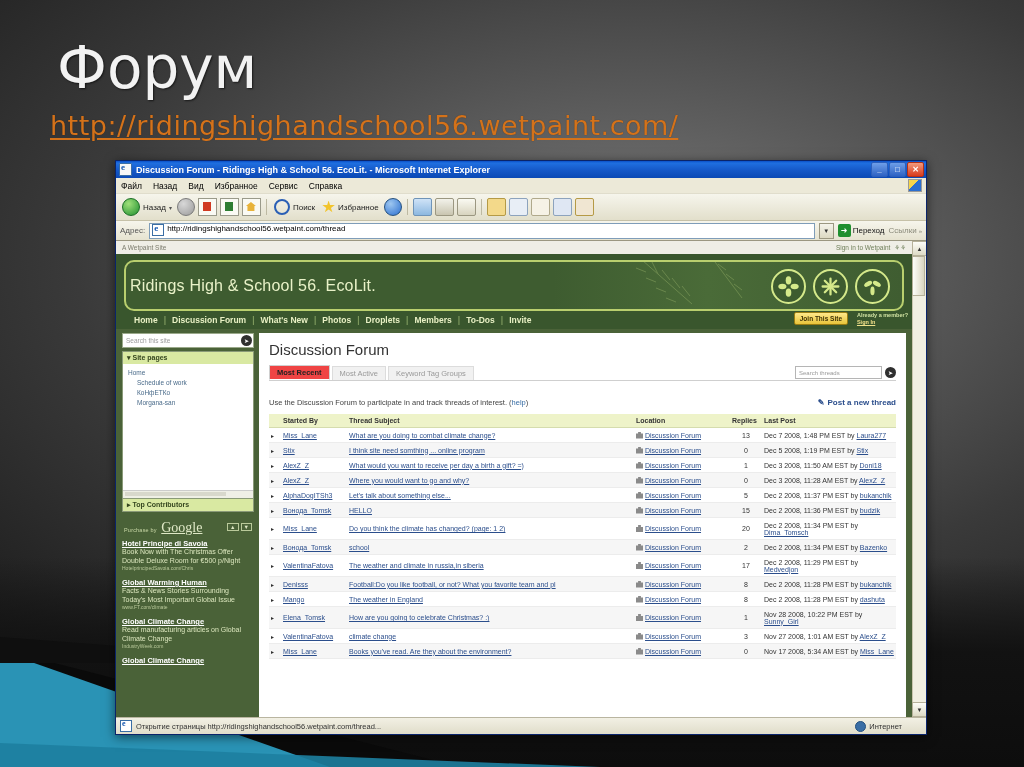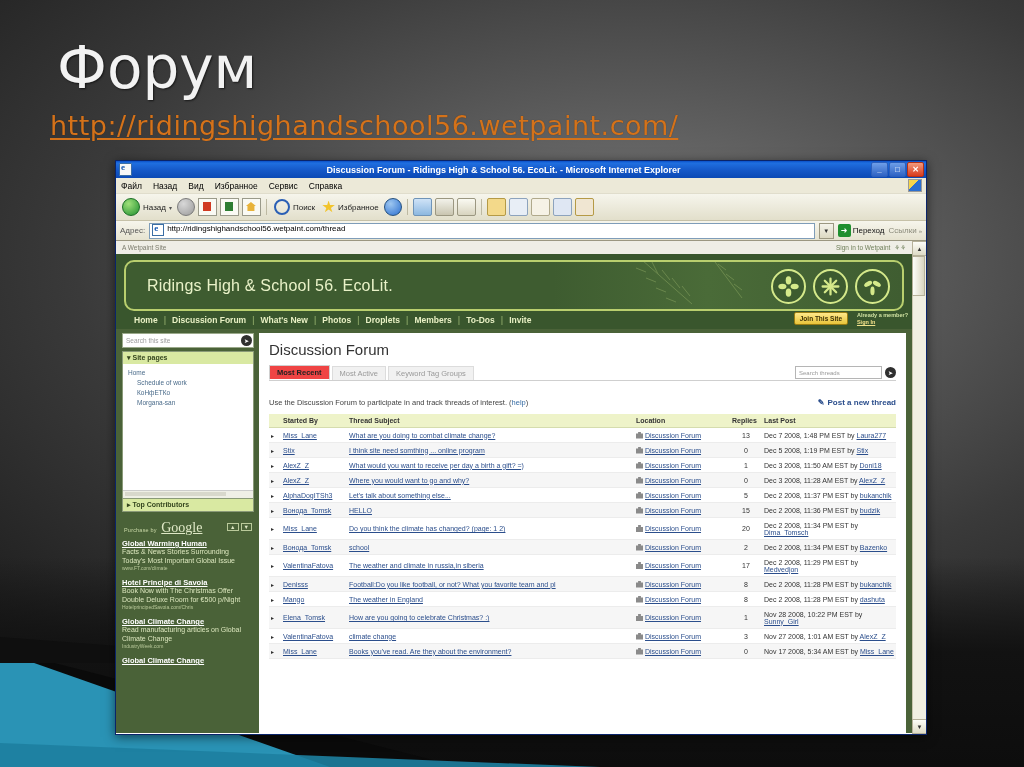--- a/index.html
+++ b/index.html
@@ -36,21 +36,21 @@
     font-size:27px;color:#d4721a;letter-spacing:.5px;
     text-decoration:underline;text-underline-offset:3px;
     font-family:"DejaVu Sans",sans-serif;
     text-shadow:0 0 1px rgba(0,0,0,.4);}
 
   
   .ie-window{position:absolute;left:115px;top:160px;width:810px;height:573px;
     background:#ece9d8;border:1px solid #0a246a;box-shadow:0 2px 10px rgba(0,0,0,.55);
     display:flex;flex-direction:column;overflow:hidden;}
   .ie-titlebar{height:17px;background:linear-gradient(180deg,#0a50c8 0%,#1f6fe0 12%,#1558c8 55%,#0b49b5 100%);
-    display:flex;align-items:center;padding:0 2px 0 3px;color:#fff;font-size:9px;font-weight:bold;text-align:center;}
+    display:flex;align-items:center;padding:0 2px 0 3px;color:#fff;font-size:9px;font-weight:bold;}
   .ie-titlebar .ico{width:11px;height:11px;background:#f7f7f7;border:1px solid #3a6ea5;
     margin-right:4px;border-radius:1px;position:relative;flex:none;}
   .ie-titlebar .ico:after{content:"e";position:absolute;left:1px;top:-2px;color:#1356b0;
     font-size:9px;font-weight:bold;font-family:"Liberation Serif",serif;}
   .ie-title-text{flex:1;white-space:nowrap;overflow:hidden;text-overflow:clip;}
   .winbtns{display:flex;gap:1px;}
   .winbtn{width:15px;height:13px;border:1px solid #2c5fbc;border-radius:2px;
     background:linear-gradient(180deg,#6e9ee8,#2e63c4);color:#fff;font-size:8px;
     display:flex;align-items:center;justify-content:center;font-weight:bold;}
   .winbtn.close{background:linear-gradient(180deg,#f09a7e,#d83a1c);border-color:#b23018;}
@@ -102,21 +102,21 @@
   .vs-thumb{width:11px;height:38px;background:linear-gradient(90deg,#fdfdfa,#d9d5bf);
     border:1px solid #b6b19a;position:absolute;top:15px;right:1px;}
 
   
   .wp-top{height:13px;background:#efeee6;display:flex;align-items:center;
     justify-content:space-between;padding:0 6px;font-size:6.5px;color:#7b7b6d;}
   .wp-top .right{display:flex;align-items:center;gap:4px;color:#6f7f5a;}
   .wp-body{background:#39562d;padding:6px 8px 0 8px;}
   .wp-banner{height:47px;border:2px solid #b9cf6e;border-radius:10px;
     background:linear-gradient(90deg,#3e5c30 0%,#3e5c30 55%,#4a6b38 75%,#3f5d31 100%);
-    display:flex;align-items:center;padding:0 21px;position:relative;overflow:hidden;}
+    display:flex;align-items:center;padding:0 4px;position:relative;overflow:hidden;}
   .wp-banner h1{margin:0;font-size:16px;color:#e9f2c8;font-weight:normal;letter-spacing:.2px;}
   .wp-leafbg{position:absolute;right:120px;top:-4px;width:160px;height:56px;opacity:.5;}
   .wp-badges{position:absolute;right:12px;top:7px;display:flex;gap:7px;}
   .wp-badge{width:31px;height:31px;border-radius:50%;border:2px solid #d5e98a;
     display:flex;align-items:center;justify-content:center;background:#3d5b2f;}
 
   .wp-nav{height:18px;background:#39562d;display:flex;align-items:center;
     padding:0 12px;font-size:8.5px;color:#e8f0c4;font-weight:bold;gap:0;position:relative;}
   .wp-nav a{color:#e8f0c4;text-decoration:none;padding:0 6px;}
   .wp-nav .sep{color:#7e9a5e;}
@@ -385,28 +385,28 @@
                 <span class="by">Purchase by</span>
                 <span class="g">Google</span>
               </span>
               <span class="av">
                 <span>▲</span>
                 <span>▼</span>
               </span>
             </div>
 
             <div class="wp-ad">
+              <div class="t">Hotel Principe di Savoia</div>
+              <div class="d">Book Now with The Christmas Offer Double Deluxe Room for €500 p/Night</div>
+              <div class="u">HotelprincipedSavoia.com/Chris</div>
+            </div>
+            <div class="wp-ad">
               <div class="t">Global Warming Human</div>
               <div class="d">Facts &amp; News Stories Surrounding Today's Most Important Global Issue</div>
               <div class="u">www.FT.com/climate</div>
-            </div>
-            <div class="wp-ad">
-              <div class="t">Hotel Principe di Savoia</div>
-              <div class="d">Book Now with The Christmas Offer Double Deluxe Room for €500 p/Night</div>
-              <div class="u">HotelprincipedSavoia.com/Chris</div>
             </div>
             <div class="wp-ad">
               <div class="t">Global Climate Change</div>
               <div class="d">Read manufacturing articles on Global Climate Change</div>
               <div class="u">IndustryWeek.com</div>
             </div>
             <div class="wp-ad">
               <div class="t">Global Climate Change</div>
             </div>
           </div>
@@ -565,13 +565,21 @@
       </div>
     </div>
 
     <div class="vscroll">
       <span class="vs-btn">▲</span>
       <span class="vs-thumb"></span>
       <span class="vs-btn">▼</span>
     </div>
   </div>
 
+  <div class="ie-status">
+    <span class="ico"></span>
+    <span>Открытие страницы http://ridingshighandschool56.wetpaint.com/thread...</span>
+    <span class="zone">
+      <span class="globe"></span>
+      <span>Интернет</span>
+    </span>
+  </div>
 </div>
 
 </body></html>

